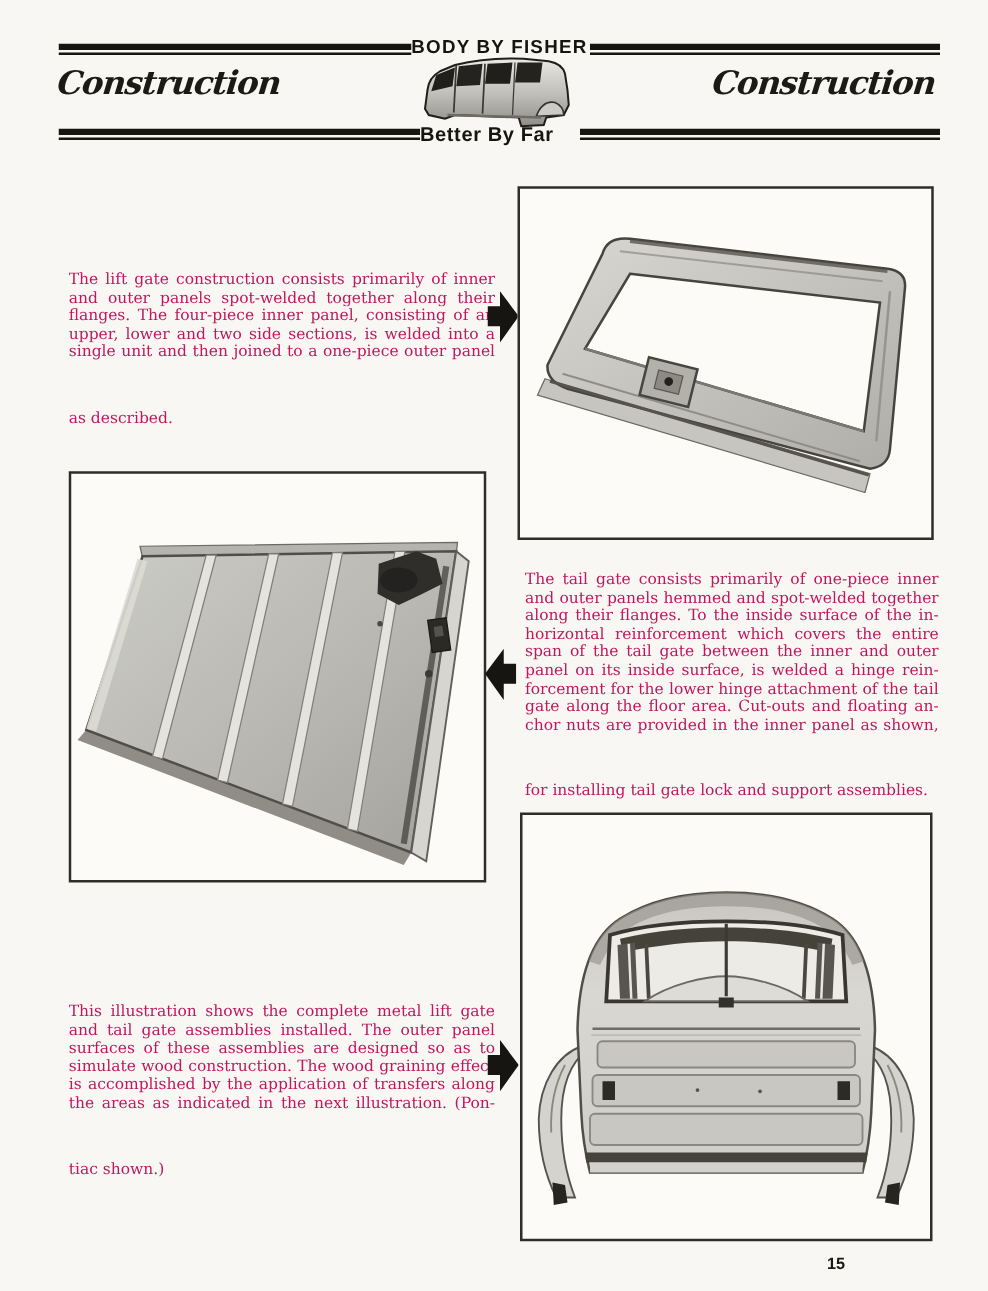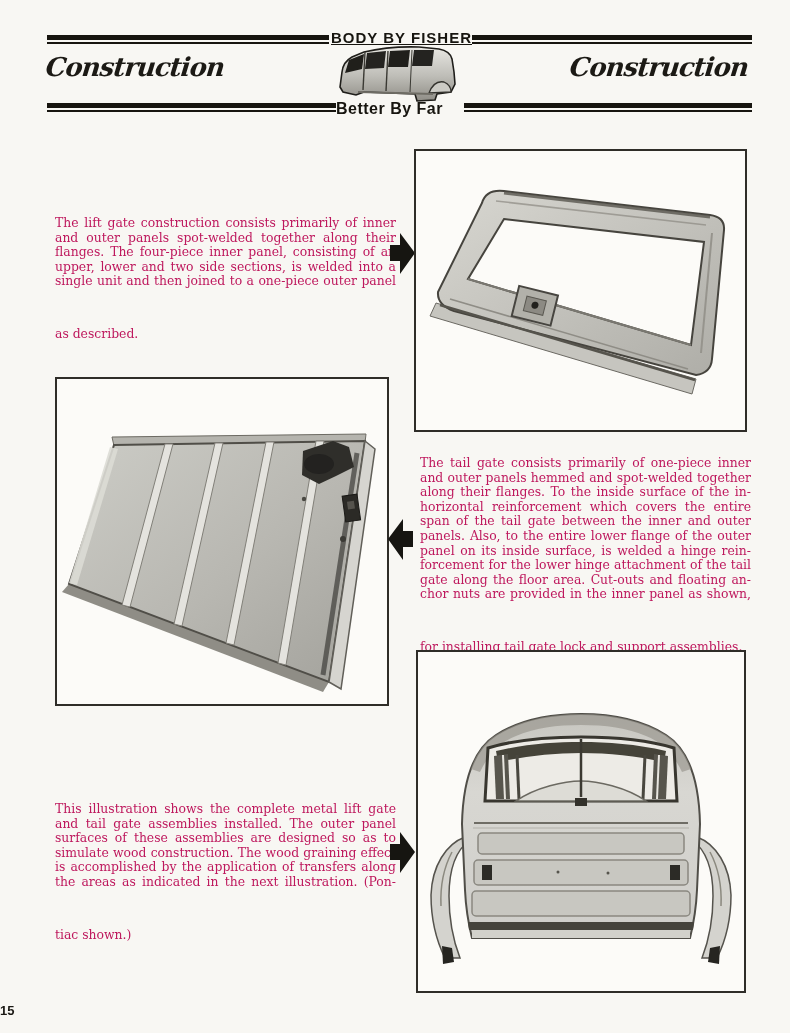--- a/index.html
+++ b/index.html
@@ -8,22 +8,22 @@
 
   
   .rule{position:absolute;height:9px;}
   .rule::before{content:"";position:absolute;left:0;right:0;top:0;height:4.5px;background:#17150f;}
   .rule::after{content:"";position:absolute;left:0;right:0;top:6.5px;height:2px;background:#17150f;}
   .rule-top-left{left:47px;top:35px;width:282px;}
   .rule-top-right{left:472px;top:35px;width:280px;}
   .rule-bottom-left{left:47px;top:103px;width:289px;}
   .rule-bottom-right{left:464px;top:103px;width:288px;}
 
-  .brand{position:absolute;left:329px;top:29px;width:143px;text-align:right;
-         font-weight:bold;font-size:15px;letter-spacing:1px;color:#17150f;white-space:nowrap;text-decoration:underline;}
+  .brand{position:absolute;left:329px;top:29px;width:143px;text-align:left;
+         font-weight:bold;font-size:15px;letter-spacing:1px;color:#17150f;white-space:nowrap;}
   .tagline{position:absolute;left:336px;top:100px;width:128px;text-align:left;
          font-weight:bold;font-size:16px;letter-spacing:.5px;color:#17150f;white-space:nowrap;}
   .construction{position:absolute;top:52px;font-family:"DejaVu Serif",serif;
          font-style:italic;font-weight:bold;font-size:26px;letter-spacing:-1px;
          color:#1c1a15;transform:skewX(-6deg);white-space:nowrap;}
   .construction.left{left:46px;}
   .construction.right{right:42px;}
   .car{position:absolute;left:333px;top:42px;width:132px;height:64px;}
 
   
@@ -38,21 +38,21 @@
   .pointer1{left:390px;top:233px;}
   .pointer2{left:388px;top:519px;}
   .pointer3{left:390px;top:832px;}
 
   .figure{position:absolute;border:2px solid #2f2d28;background:#fcfbf8;}
   .figure svg{display:block;width:100%;height:100%;}
   .fig1{left:414px;top:149px;width:329px;height:279px;}
   .fig2{left:55px;top:377px;width:330px;height:325px;}
   .fig3{left:416px;top:650px;width:326px;height:339px;}
 
-  .page-number{position:absolute;left:0;top:1003px;width:676px;text-align:left;
+  .page-number{position:absolute;left:0;top:1003px;width:676px;text-align:right;
          font-weight:bold;font-size:13px;color:#1b1914;}
 </style>
 </head>
 <body>
 
 <div class="page">
 
   <div class="rule rule-top-left"></div>
   <div class="brand">BODY BY FISHER</div>
   <div class="rule rule-top-right"></div>
@@ -164,21 +164,20 @@
       <circle cx="247" cy="120" r="2.2" fill="#4a4943"></circle>
     </svg>
   </div>
 
   <div class="para p2">
       <div class="line">The tail gate consists primarily of one-piece inner</div>
       <div class="line">and outer panels hemmed and spot-welded together</div>
       <div class="line">along their flanges.  To the inside surface of the in-</div>
       <div class="line">horizontal reinforcement which covers the entire</div>
       <div class="line">span of the tail gate between the inner and outer</div>
-      <div class="line">panels.  Also, to the entire lower flange of the outer</div>
       <div class="line">panel on its inside surface, is welded a hinge rein-</div>
       <div class="line">forcement for the lower hinge attachment of the tail</div>
       <div class="line">gate along the floor area.  Cut-outs and floating an-</div>
       <div class="line">chor nuts are provided in the inner panel as shown,</div>
       <div class="line">for installing tail gate lock and support assemblies.</div>
     </div>
   <svg class="pointer pointer2" viewBox="0 0 25 41">
     <polygon points="25,12 15,12 15,0 0,20 15,41 15,28 25,28" fill="#161511"></polygon>
   </svg>
 

